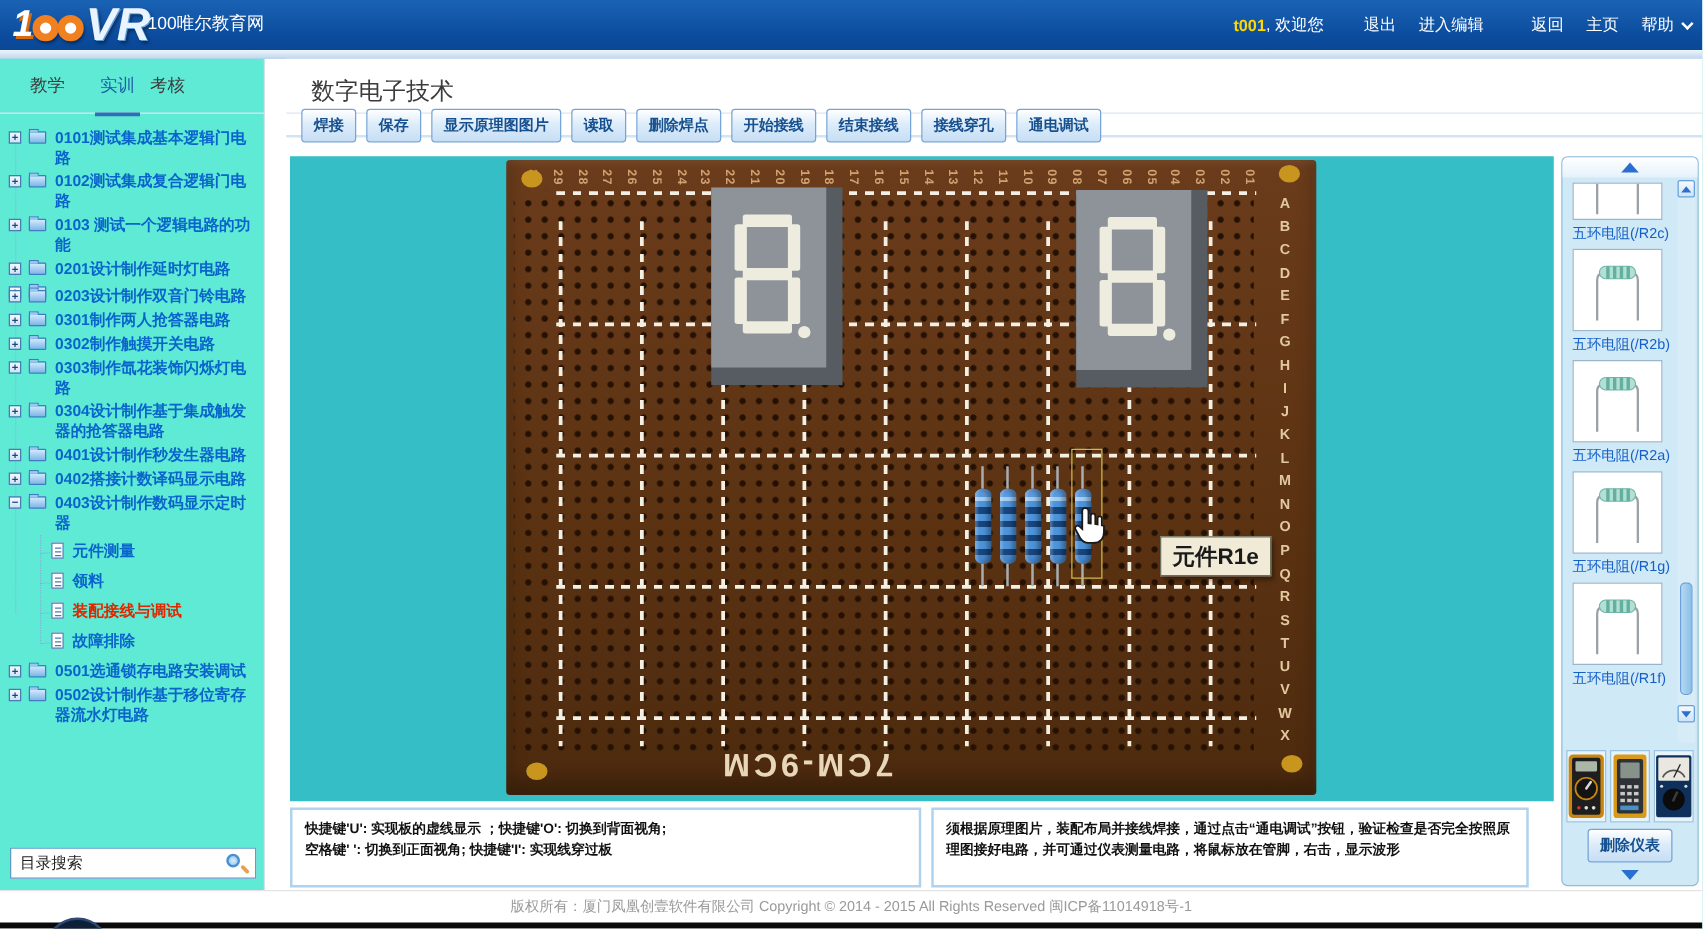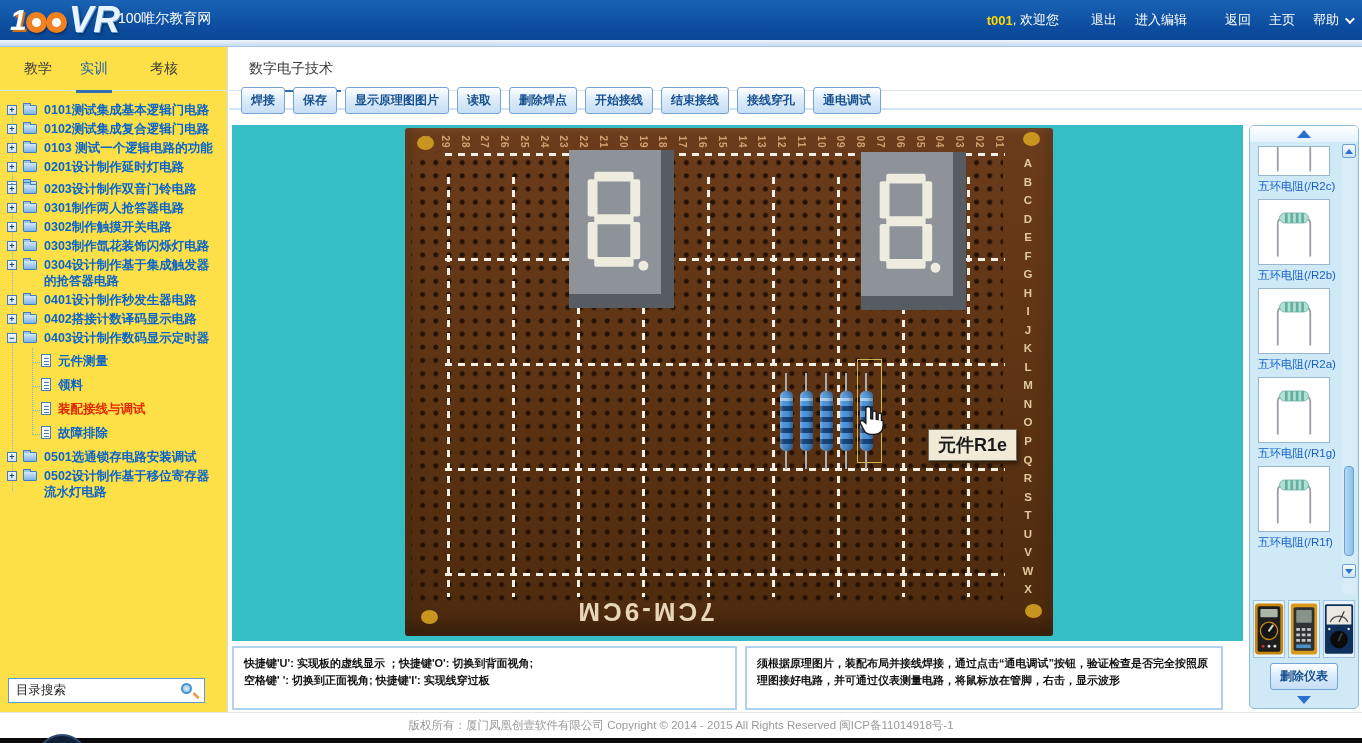--- a/index.html
+++ b/index.html
@@ -22,25 +22,25 @@
   .uname { color:#ffd800; font-size:13px; font-weight:bold; }
   .welcome { color:#fff; font-size:13px; margin-right:14px; }
   .nav-link { color:#fff; font-size:13px; margin-left:18px; cursor:pointer; white-space:nowrap; display:inline-flex; align-items:center;}
   .nav-link.gap { margin-left:38px; }
   .caret { width:7px; height:7px; border-right:2px solid #fff; border-bottom:2px solid #fff;
     transform:rotate(45deg) translateY(-2px); margin-left:6px; display:inline-block; }
   .substrip { position:absolute; left:0; top:40px; width:1362px; height:7px;
     background:linear-gradient(180deg,#eef5fc,#c6daf0); border-bottom:1px solid #aac8e6; }
 
   
-  .sidebar { position:absolute; left:0; top:47px; width:228px; height:665px; background:#fde047;
+  .sidebar { position:absolute; left:0; top:47px; width:212px; height:665px; background:#5eead4;
     border-right:1px solid #cfdfee; }
   .side-tabs { position:relative; height:44px; border-bottom:1px solid #dbe6f2; }
   .stab { position:absolute; top:13px; font-size:14px; color:#3c3c3c; cursor:pointer; }
-  .stab:nth-child(1){ left:24px; } .stab:nth-child(2){ left:80px; } .stab:nth-child(3){ left:150px; }
+  .stab:nth-child(1){ left:24px; } .stab:nth-child(2){ left:80px; } .stab:nth-child(3){ left:120px; }
   .stab.active { color:#1e5fa8; }
   .stab.active::after { content:''; position:absolute; left:-4px; right:-4px; bottom:-15px; height:3px; background:#2f6db5; }
 
   .tree-wrap { position:absolute; left:0; top:54px; right:2px; bottom:70px; overflow:hidden; }
   .tree-rail { position:absolute; left:12px; top:8px; height:382px; border-left:1px dotted #8cb6de; }
   ul.tree { list-style:none; position:relative; }
   .titem { position:relative; padding:1px 4px 1px 44px; font-size:12.5px; font-weight:bold;
     color:#0a64cc; line-height:16px; margin-bottom:1px; cursor:pointer; }
   .pm { position:absolute; left:7px; top:4px; width:10px; height:10px;
     background:linear-gradient(#f4faff,#cfe2f6); border:1px solid #4a7cb4; color:#16487e;
@@ -64,21 +64,21 @@
   .search-input { position:absolute; left:0; top:0; width:100%; height:100%; border:none; outline:none;
     padding:0 26px 0 7px; font-size:12.5px; color:#222; font-family:inherit; background:transparent; }
   .mag { position:absolute; right:12px; top:4px; width:11px; height:11px; border:2px solid #4a90d0;
     border-radius:50%; background:radial-gradient(#d8ecff,#90c4f0); }
   .mag::after { content:''; position:absolute; left:9px; top:9px; width:8px; height:3px;
     background:#e8a050; transform:rotate(45deg); border-radius:2px; }
 
   
   .main-tabbar { position:absolute; left:229px; top:47px; right:0; height:44px; background:#fff;
     border-bottom:1px solid #dbe6f2; }
-  .main-tab { position:absolute; left:20px; top:13px; font-size:14px; color:#3c3c3c; cursor:pointer; }
+  .main-tab { position:absolute; left:20px; top:13px; font-size:19px; color:#3c3c3c; cursor:pointer; }
   .main-tab.active::after { content:''; position:absolute; left:-8px; right:-8px; bottom:-15px; height:3px; background:#2f6db5; }
   .toolbar { position:absolute; left:229px; top:92px; right:0; height:18px; background:#fff;
     border-bottom:2px solid #d2e3f4; display:flex; align-items:center; gap:8px; padding-left:12px; }
   .btn { background:linear-gradient(#feffff,#ddecfa 45%,#c6def5); border:1px solid #76a4d6;
     border-radius:3px; color:#17508e; font-weight:bold; font-size:12px; padding:4px 9px;
     cursor:pointer; font-family:inherit; box-shadow:inset 0 1px 0 #fff; white-space:nowrap; }
 
   
   .canvas { position:absolute; left:232px; top:125px; width:1011px; height:516px; background:#35bec6; overflow:hidden; }
   .board { position:absolute; left:173px; top:3px; width:648px; height:508px; border-radius:3px;

